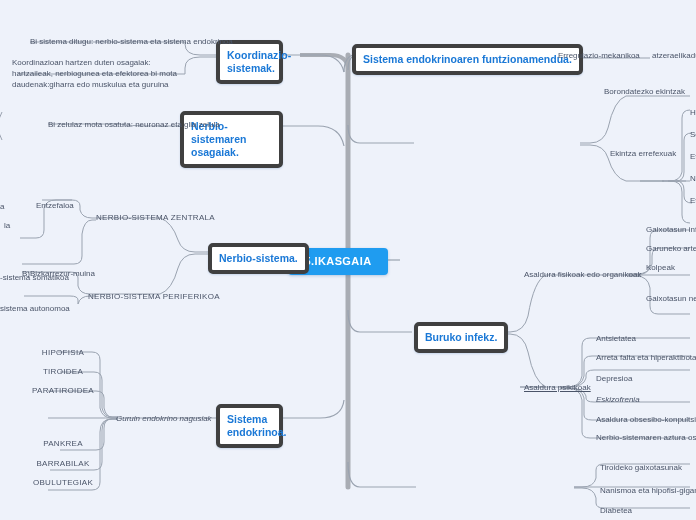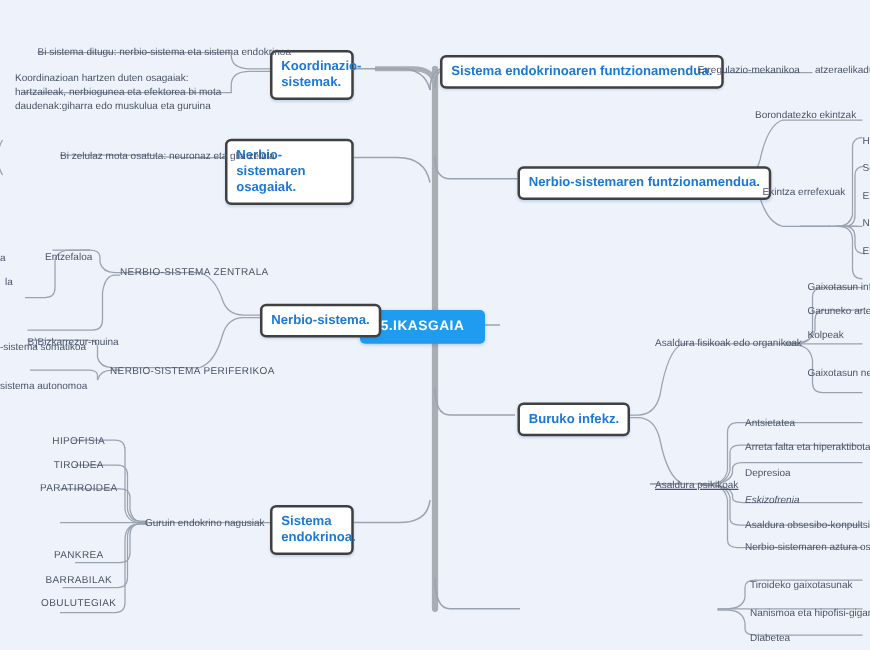--- a/index.html
+++ b/index.html
@@ -11,21 +11,21 @@
     position:relative;
   }
   #canvas{position:absolute;left:0;top:0;width:696px;height:520px;}
   svg#wires{position:absolute;left:0;top:0;width:696px;height:520px;pointer-events:none;}
 
   
   .node{
     position:absolute;
     box-sizing:border-box;
     background:#ffffff;
-    border:2px solid #404040;
+    border:4px solid #404040;
     border-radius:5px;
     color:#1a78d6;
     font-weight:bold;
     font-size:10.5px;
     line-height:13px;
     padding:5px 7px;
     white-space:normal;
     box-shadow:0 1px 2px rgba(30,90,160,.18);
   }
   .node.central{
@@ -164,23 +164,20 @@
   </div>
 
   <div class="node" style="left:216px;top:404px;width:67px;">
     <span>Sistema endokrinoa.</span>
   </div>
 
   <div class="node wide" style="left:352px;top:44px;">
     <span>Sistema endokrinoaren funtzionamendua.</span>
   </div>
 
-  <div class="node wide" style="left:414px;top:133px;">
-    <span>Nerbio-sistemaren funtzionamendua.</span>
-  </div>
 
   <div class="node wide" style="left:414px;top:322px;">
     <span>Buruko infekz.</span>
   </div>
 
 
   <div class="leaf" style="left:30px;top:36px;">Bi sistema ditugu: nerbio-sistema eta sistema endokrinoa</div>
 
   <div class="leaf wrap" style="left:12px;top:57px;width:178px;">Koordinazioan hartzen duten osagaiak: hartzaileak, nerbiogunea eta efektorea bi mota daudenak:giharra edo muskulua eta guruina</div>
 
@@ -195,21 +192,21 @@
   <div class="leaf" style="left:4px;top:220px;text-align:center;">la</div>
 
   <div class="leaf" style="left:22px;top:268px;">B)Bizkarrezur-muina</div>
 
   <div class="leaf caps" style="left:88px;top:291px;">NERBIO-SISTEMA PERIFERIKOA</div>
 
   <div class="leaf" style="left:0px;top:272px;">-sistema somatikoa</div>
 
   <div class="leaf" style="left:0px;top:303px;">sistema autonomoa</div>
 
-  <div class="leaf" style="left:116px;top:413px;">Guruin endokrino nagusiak</div>
+  <div class="leaf" style="left:116px;top:413px;font-style:italic;">Guruin endokrino nagusiak</div>
 
   <div class="leaf caps center" style="left:28px;top:347px;width:70px;">HIPOFISIA</div>
 
   <div class="leaf caps center" style="left:28px;top:366px;width:70px;">TIROIDEA</div>
 
   <div class="leaf caps center" style="left:20px;top:385px;width:86px;">PARATIROIDEA</div>
 
 
   <div class="leaf caps center" style="left:28px;top:438px;width:70px;">PANKREA</div>
 

